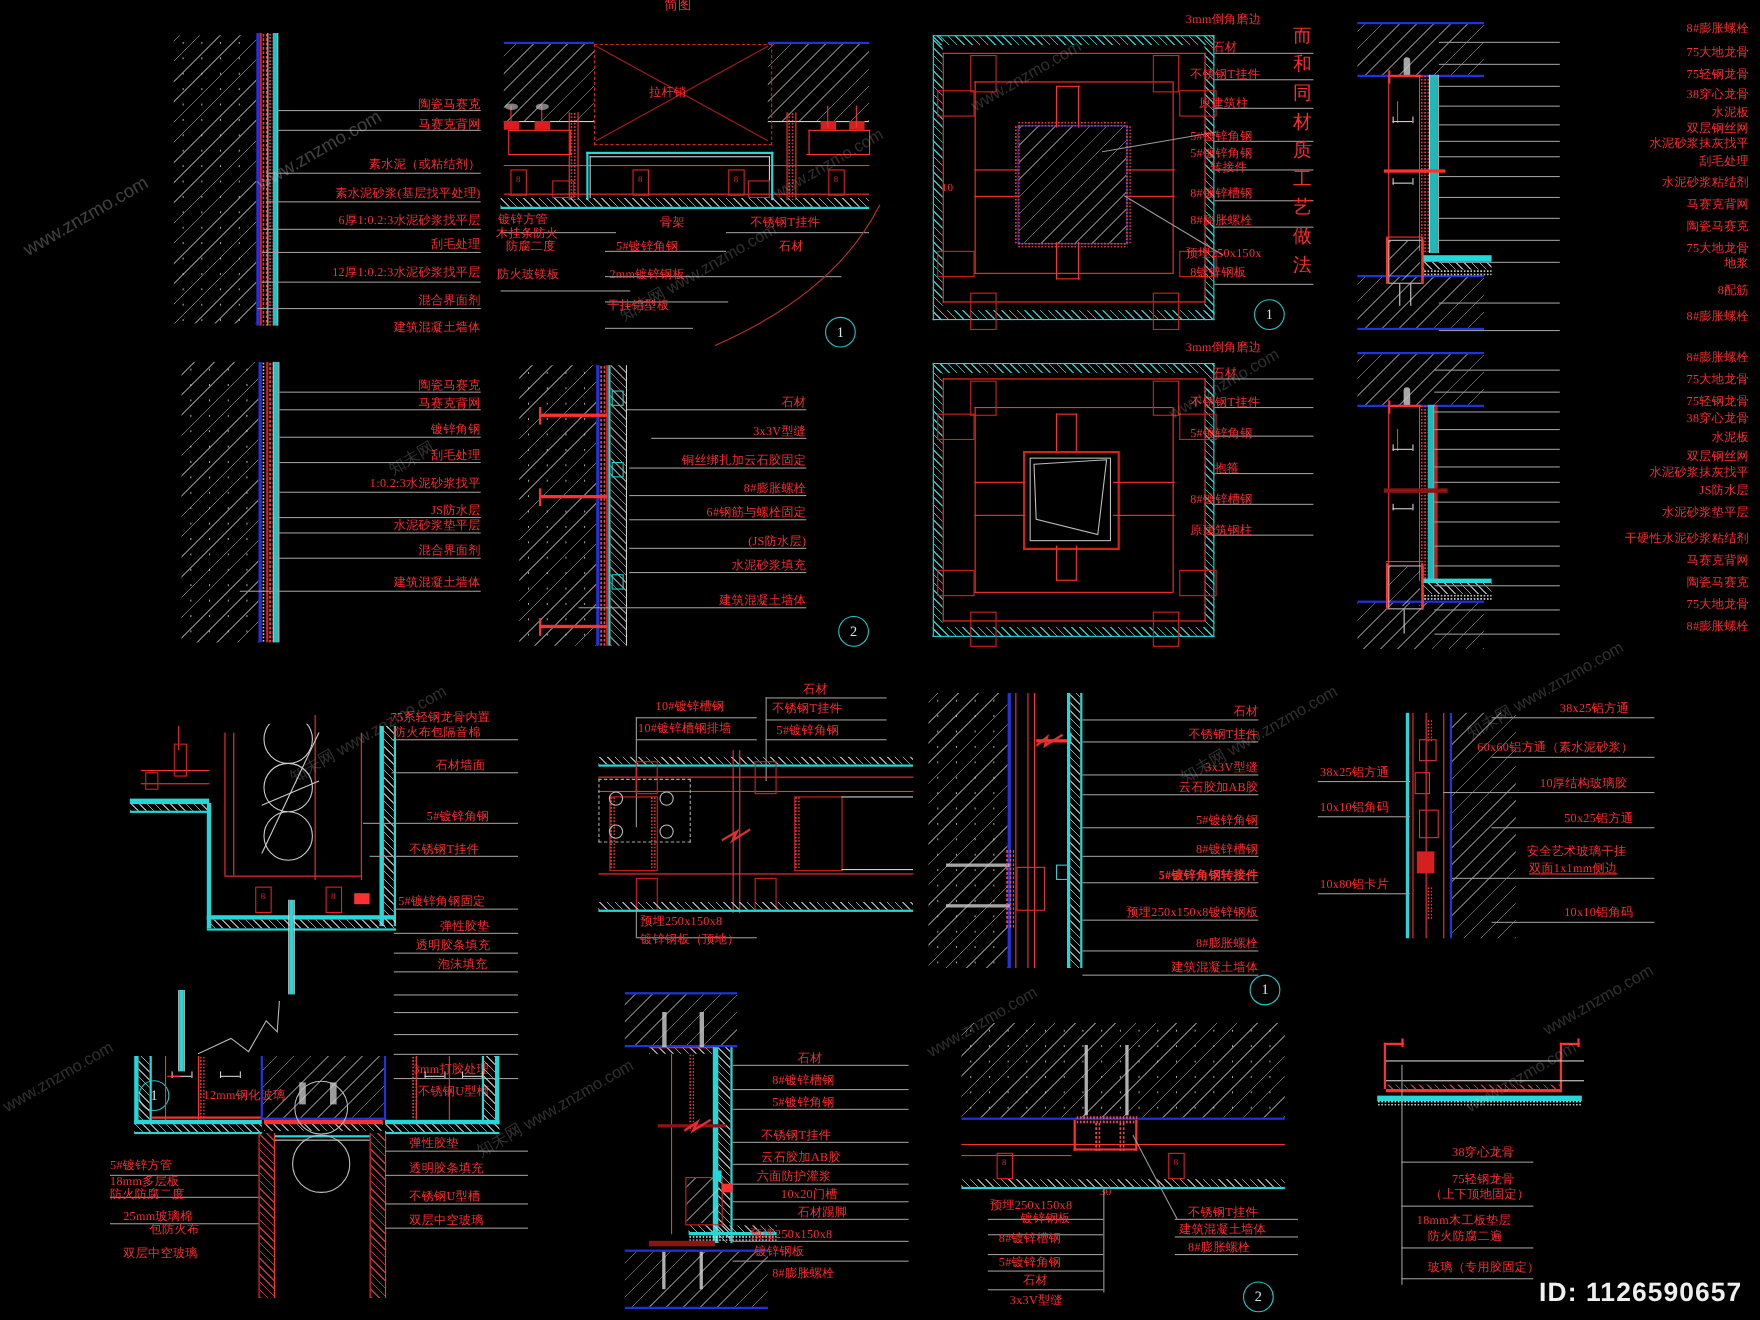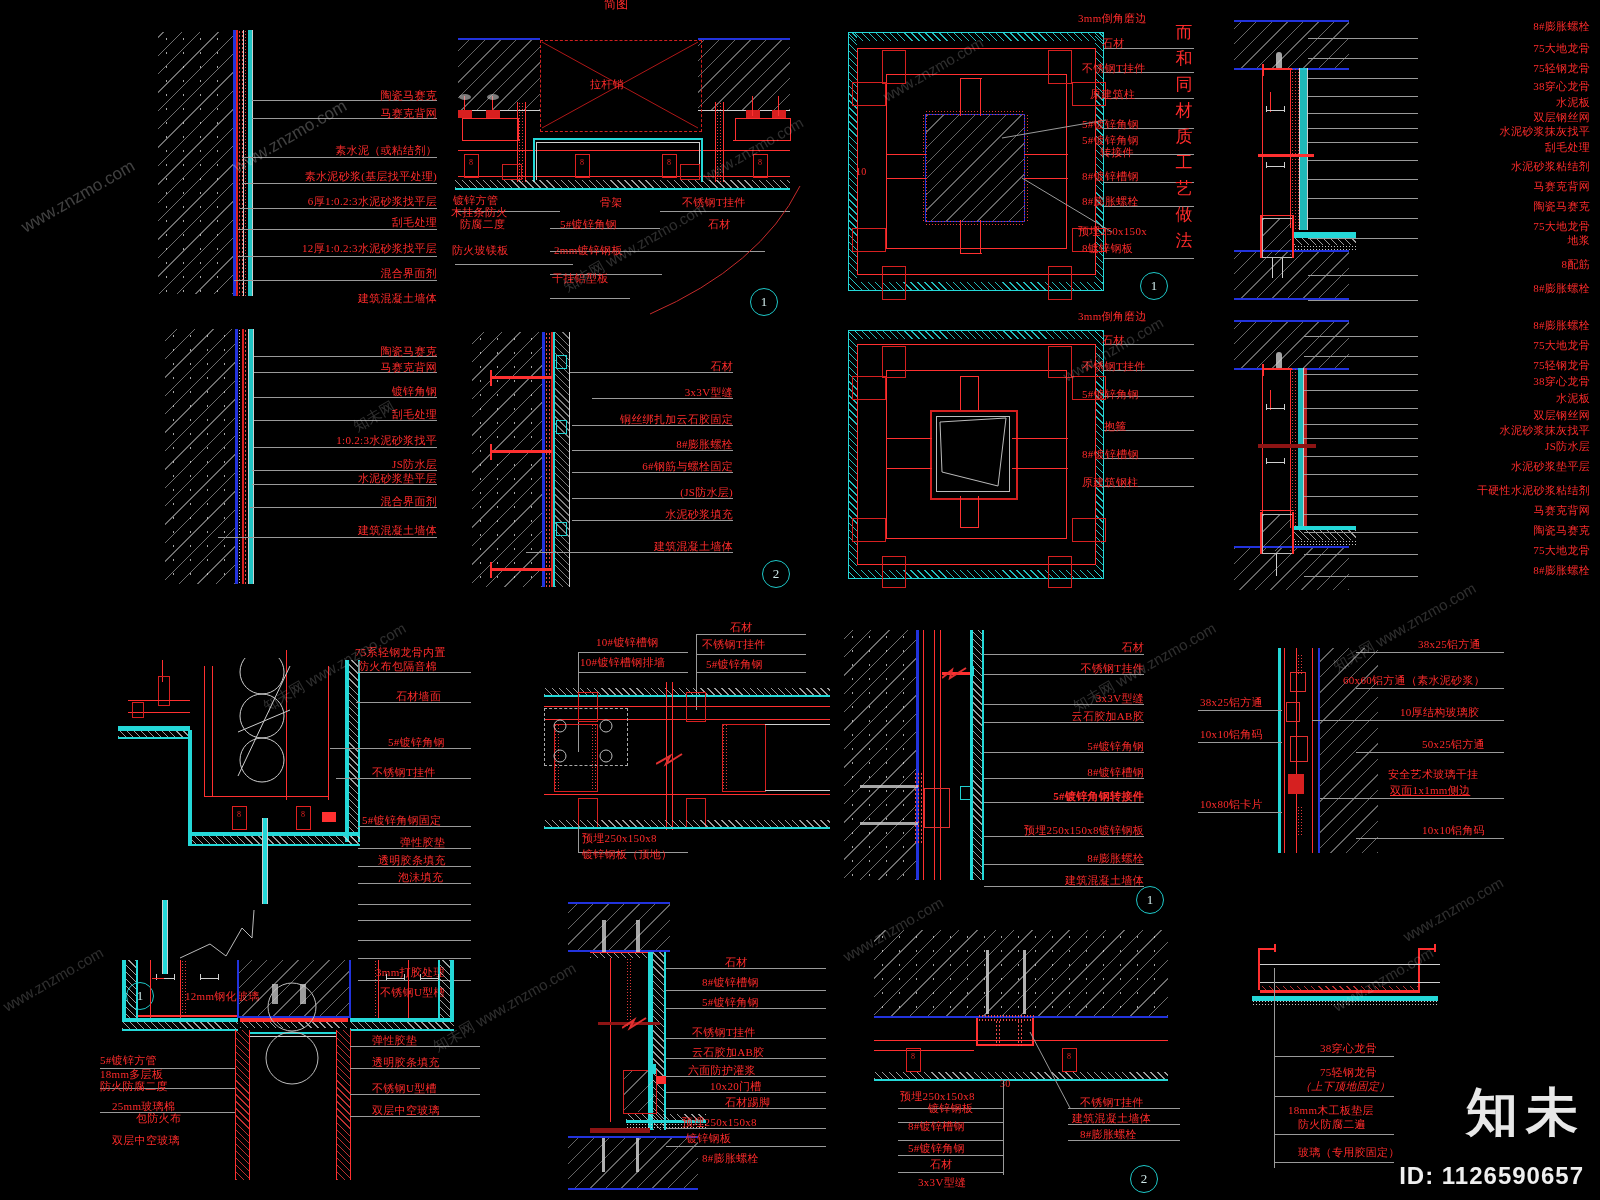--- a/index.html
+++ b/index.html
@@ -984,21 +984,21 @@
     <div class="dotw" style="left:72px;top:100px;width:186px;height:5px;"></div>
 
     <div class="leadv" style="left:94px;top:68px;height:200px;"></div>
     <div class="lead" style="left:94px;top:156px;width:120px;"></div>
     <div class="lead" style="left:94px;top:196px;width:120px;"></div>
     <div class="lead" style="left:94px;top:234px;width:120px;"></div>
     <div class="lead" style="left:94px;top:262px;width:120px;"></div>
 
     <div class="lbl" style="left:140px;top:142px;">38穿心龙骨</div>
     <div class="lbl" style="left:140px;top:166px;">75轻钢龙骨</div>
-    <div class="lbl" style="left:120px;top:180px;font-style:italic;">（上下顶地固定）</div>
+    <div class="lbl" style="left:120px;top:180px;">（上下顶地固定）</div>
     <div class="lbl" style="left:108px;top:204px;">18mm木工板垫层</div>
     <div class="lbl" style="left:118px;top:218px;">防火防腐二遍</div>
     <div class="lbl" style="left:118px;top:246px;">玻璃（专用胶固定）</div>
   </div>
 
   <div class="wm" style="left:18px;top:220px;">www.znzmo.com</div>
   <div class="wm" style="left:230px;top:160px;">www.znzmo.com</div>
   <div class="wm2" style="left:560px;top:280px;">知未网 www.znzmo.com</div>
   <div class="wm2" style="left:700px;top:170px;">www.znzmo.com</div>
   <div class="wm2" style="left:880px;top:90px;">www.znzmo.com</div>
@@ -1006,16 +1006,15 @@
   <div class="wm2" style="left:1330px;top:660px;">知未网 www.znzmo.com</div>
   <div class="wm2" style="left:260px;top:700px;">知未网 www.znzmo.com</div>
   <div class="wm2" style="left:0px;top:1000px;">www.znzmo.com</div>
   <div class="wm2" style="left:430px;top:1040px;">知未网 www.znzmo.com</div>
   <div class="wm2" style="left:840px;top:950px;">www.znzmo.com</div>
   <div class="wm2" style="left:1400px;top:930px;">www.znzmo.com</div>
   <div class="wm2" style="left:350px;top:420px;">知未网</div>
   <div class="wm2" style="left:1060px;top:370px;">www.znzmo.com</div>
   <div class="wm2" style="left:1330px;top:1000px;">www.znzmo.com</div>
 
-  <div class="logo">知未</div>
   <div class="idtag">ID: 1126590657</div>
 
 </div>
 
 </body></html>

